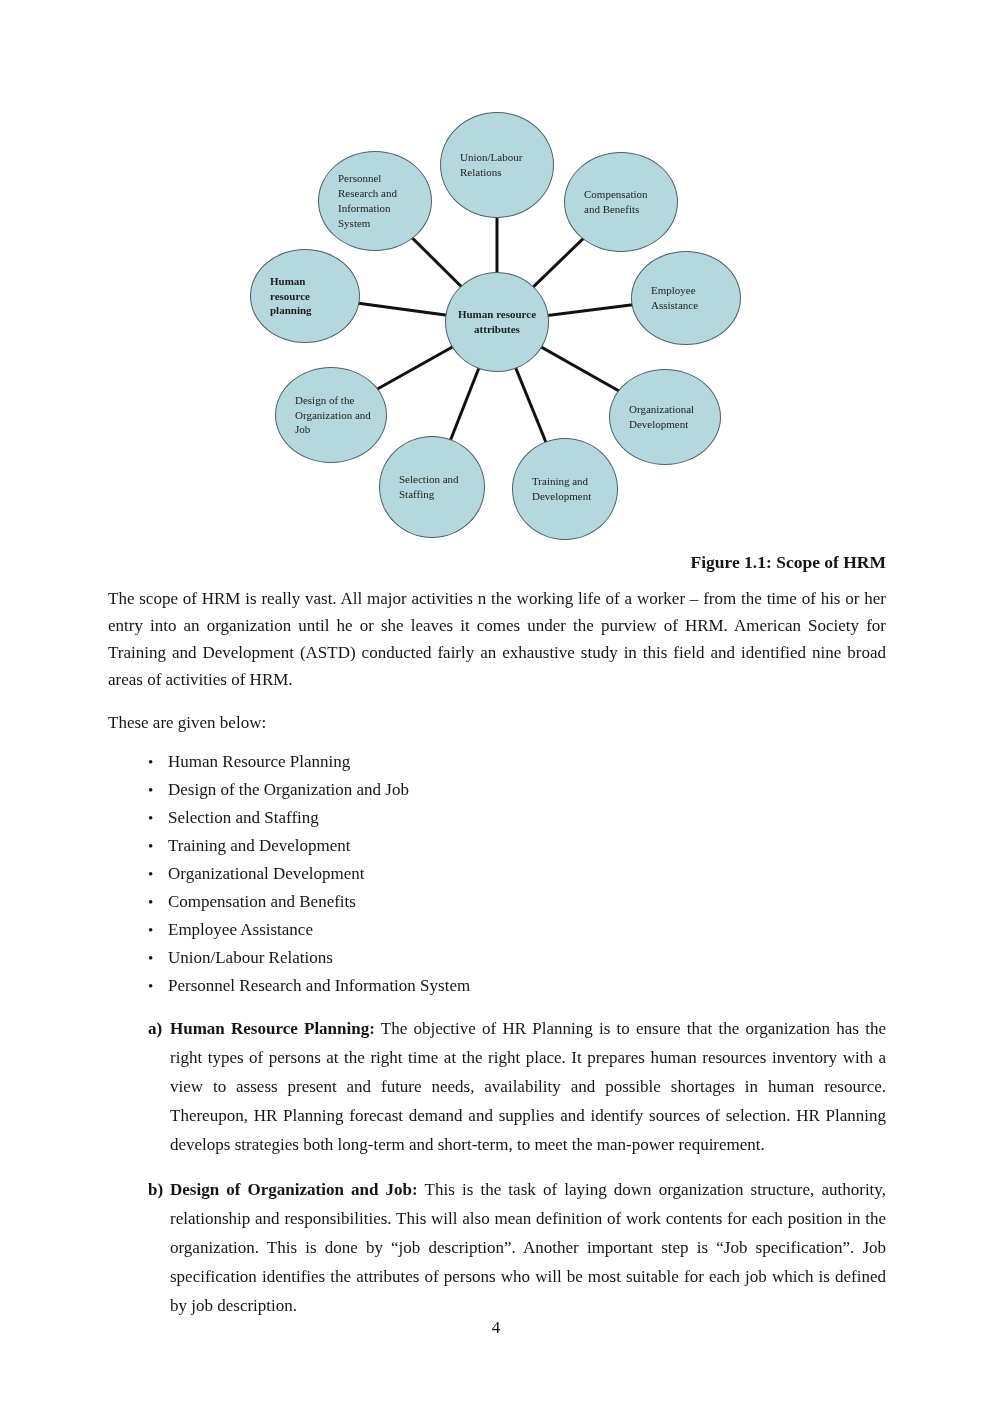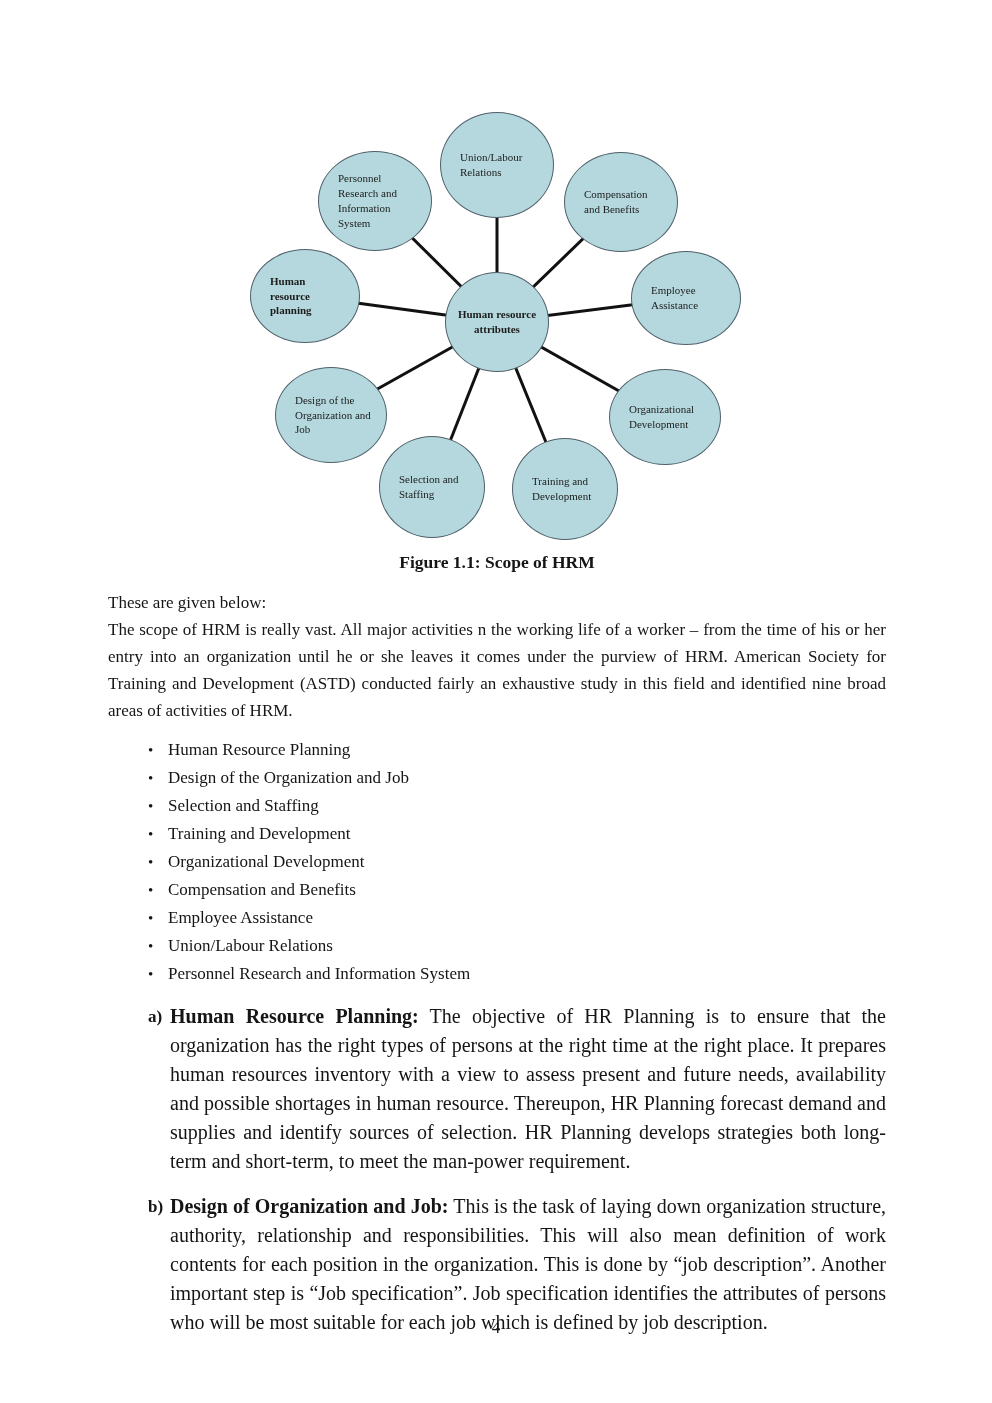--- a/index.html
+++ b/index.html
@@ -19,31 +19,31 @@
     display:flex; align-items:center;
     font-size:11px; line-height:1.35; color:#1c1c1c;
   }
   .node .node-label { width:100%; padding:0 14px 0 19px; text-align:left; }
   .node.bold { font-weight:bold; }
   .node.center-node { font-weight:bold; }
   .node.center-node .node-label { text-align:center; padding:0 10px; }
 
   
   .content { position:absolute; left:108px; top:552px; width:778px; }
-  .caption { text-align:center; font-weight:bold; font-size:17.5px; margin-bottom:12px; }
+  .caption { text-align:right; font-weight:bold; font-size:17.5px; margin-bottom:12px; }
   .para { font-size:17px; line-height:27px; text-align:justify; }
   .lead { margin-top:16px; text-align:left; }
   .bullets { margin-top:12px; }
   .bullet-row { padding-left:40px; font-size:17px; line-height:27px; display:flex; }
   .dot { width:20px; flex:0 0 20px; }
   .dot::before { content:"\2022"; font-size:15px; }
   .item { display:flex; margin-top:14px; padding-left:40px; }
   .item + .item { margin-top:16px; }
   .marker { flex:0 0 22px; font-weight:bold; font-size:17px; line-height:29px; }
-  .item-text { flex:1; font-size:20px; line-height:29px; text-align:justify; }
+  .item-text { flex:1; font-size:17px; line-height:29px; text-align:justify; }
   .item-title { font-weight:bold; }
 
   .page-number { position:absolute; left:0; right:0; top:1318px; text-align:center; font-size:17px; }
 </style>
 </head>
 <body>
 
 <div class="page">
 
   <div class="diagram">
@@ -98,23 +98,23 @@
     </div>
 
     <div class="node" style="left:512px; top:438px; width:106px; height:102px;">
       <span class="node-label">Training and Development</span>
     </div>
   </div>
 
   <div class="content">
     <div class="caption">Figure 1.1: Scope of HRM</div>
 
+    <p class="para">The scope of HRM is really vast. All major activities n the working life of a worker – from the time of his or her entry into an organization until he or she leaves it comes under the purview of HRM. American Society for Training and Development (ASTD) conducted fairly an exhaustive study in this field and identified nine broad areas of activities of HRM.</p>
+
     <p class="para lead">These are given below:</p>
-
-    <p class="para">The scope of HRM is really vast. All major activities n the working life of a worker – from the time of his or her entry into an organization until he or she leaves it comes under the purview of HRM. American Society for Training and Development (ASTD) conducted fairly an exhaustive study in this field and identified nine broad areas of activities of HRM.</p>
 
     <div class="bullets">
       <div class="bullet-row">
           <span class="dot"></span>
           <span>Human Resource Planning</span>
         </div>
       <div class="bullet-row">
           <span class="dot"></span>
           <span>Design of the Organization and Job</span>
         </div>

